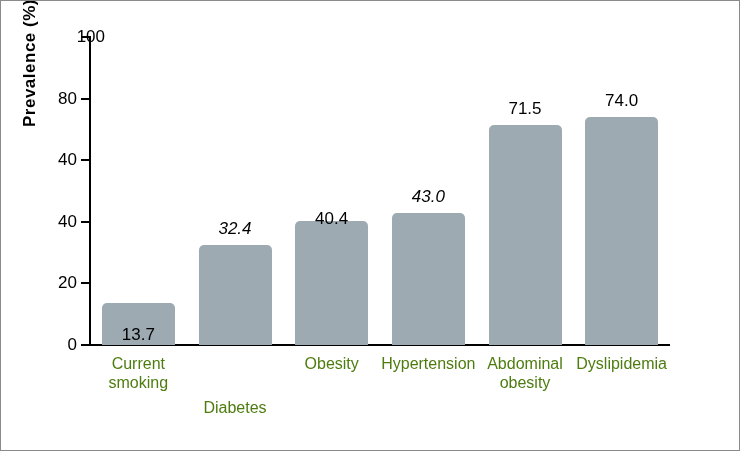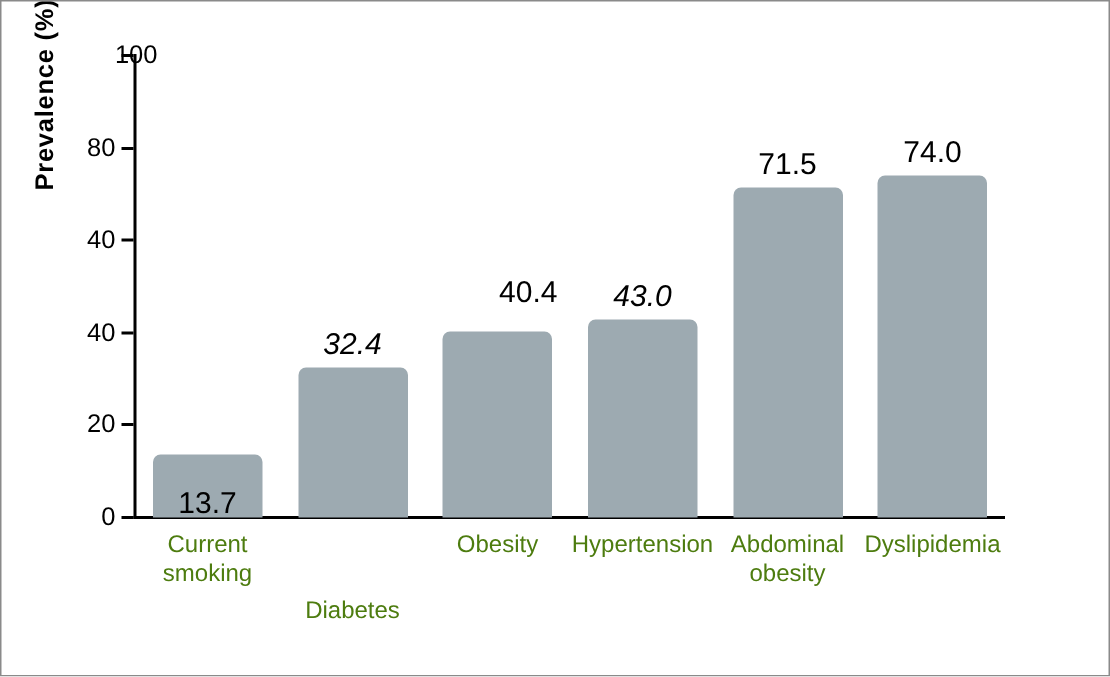--- a/index.html
+++ b/index.html
@@ -73,21 +73,21 @@
   }
 
   
   .bar {
     position: absolute;
     background: #9daab1;
     border-radius: 5px 5px 0 0;
   }
   .bar-value {
     position: absolute;
-    font-size: 20px;
+    font-size: 17px;
     color: #000000;
     text-align: center;
     line-height: 1;
     white-space: nowrap;
   }
   .cat-label {
     position: absolute;
     font-size: 16px;
     color: #4d7c0f;
     text-align: center;
@@ -135,21 +135,21 @@
 
   <div id="bars">
       <div class="bar" style="left: 100.833px; top: 301.804px; width: 73px; height: 42.196px;"></div>
       <div class="bar-value" style="left: 97.3333px; top: 276.804px; width: 80px; margin-top: 48px;">13.7</div>
       <div class="cat-label" style="left: 81.3333px; top: 353px; width: 112px;">Current
 smoking</div>
       <div class="bar" style="left: 197.5px; top: 244.208px; width: 73px; height: 99.792px;"></div>
       <div class="bar-value" style="left: 194px; top: 219.208px; width: 80px; font-style: italic;">32.4</div>
       <div class="cat-label" style="left: 178px; top: 353px; width: 112px; margin-top: 44px;">Diabetes</div>
       <div class="bar" style="left: 294.167px; top: 219.568px; width: 73px; height: 124.432px;"></div>
-      <div class="bar-value" style="left: 290.667px; top: 184px; width: 80px; text-align: right;">40.4</div>
+      <div class="bar-value" style="left: 290.667px; top: 209px; width: 80px;">40.4</div>
       <div class="cat-label" style="left: 274.667px; top: 353px; width: 112px;">Obesity</div>
       <div class="bar" style="left: 390.833px; top: 211.56px; width: 73px; height: 132.44px;"></div>
       <div class="bar-value" style="left: 387.333px; top: 186.56px; width: 80px; font-style: italic;">43.0</div>
       <div class="cat-label" style="left: 371.333px; top: 353px; width: 112px;">Hypertension</div>
       <div class="bar" style="left: 487.5px; top: 123.78px; width: 73px; height: 220.22px;"></div>
       <div class="bar-value" style="left: 484px; top: 98.78px; width: 80px;">71.5</div>
       <div class="cat-label" style="left: 468px; top: 353px; width: 112px;">Abdominal
 obesity</div>
       <div class="bar" style="left: 584.167px; top: 116.08px; width: 73px; height: 227.92px;"></div>
       <div class="bar-value" style="left: 580.667px; top: 91.08px; width: 80px;">74.0</div>

